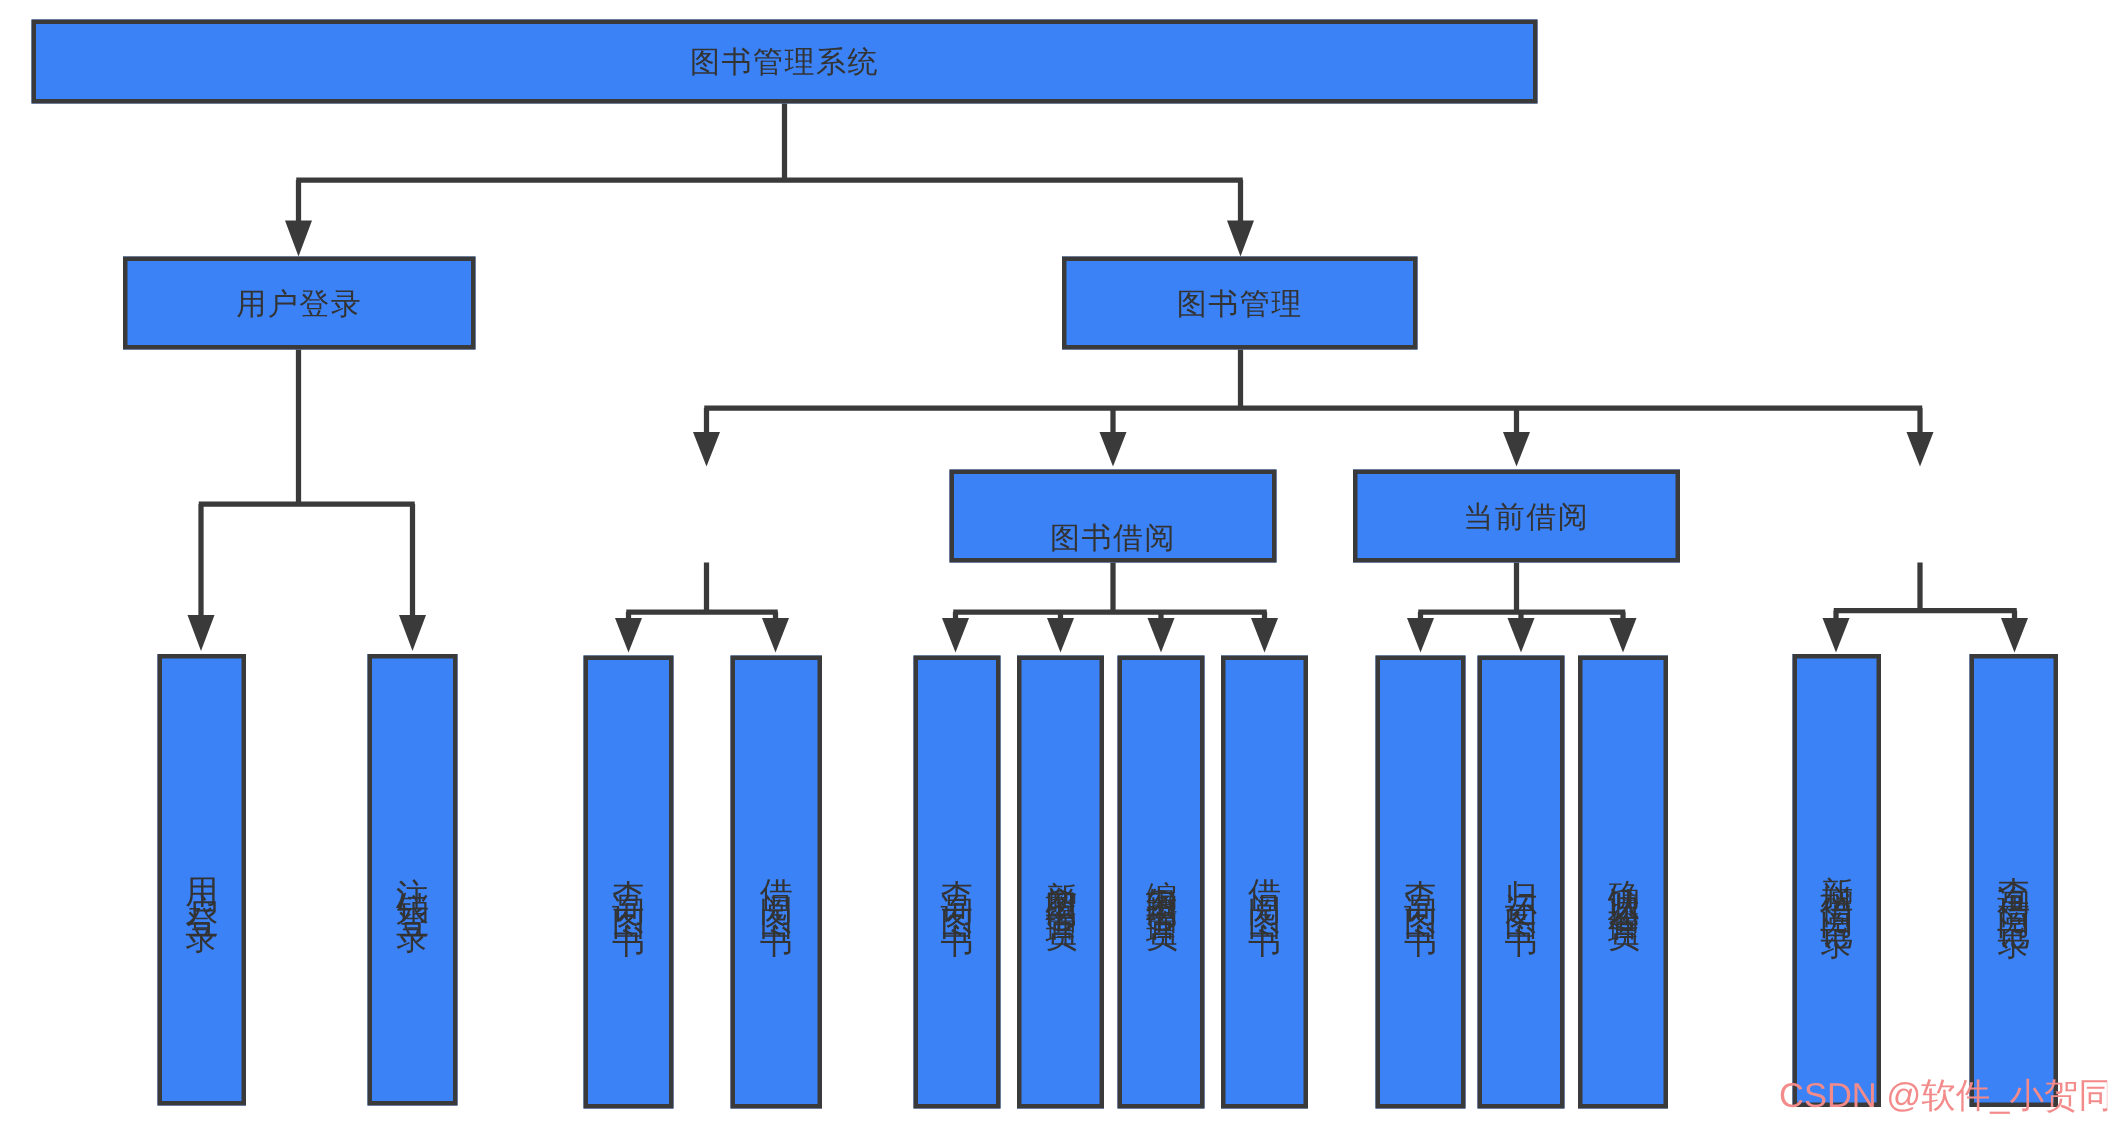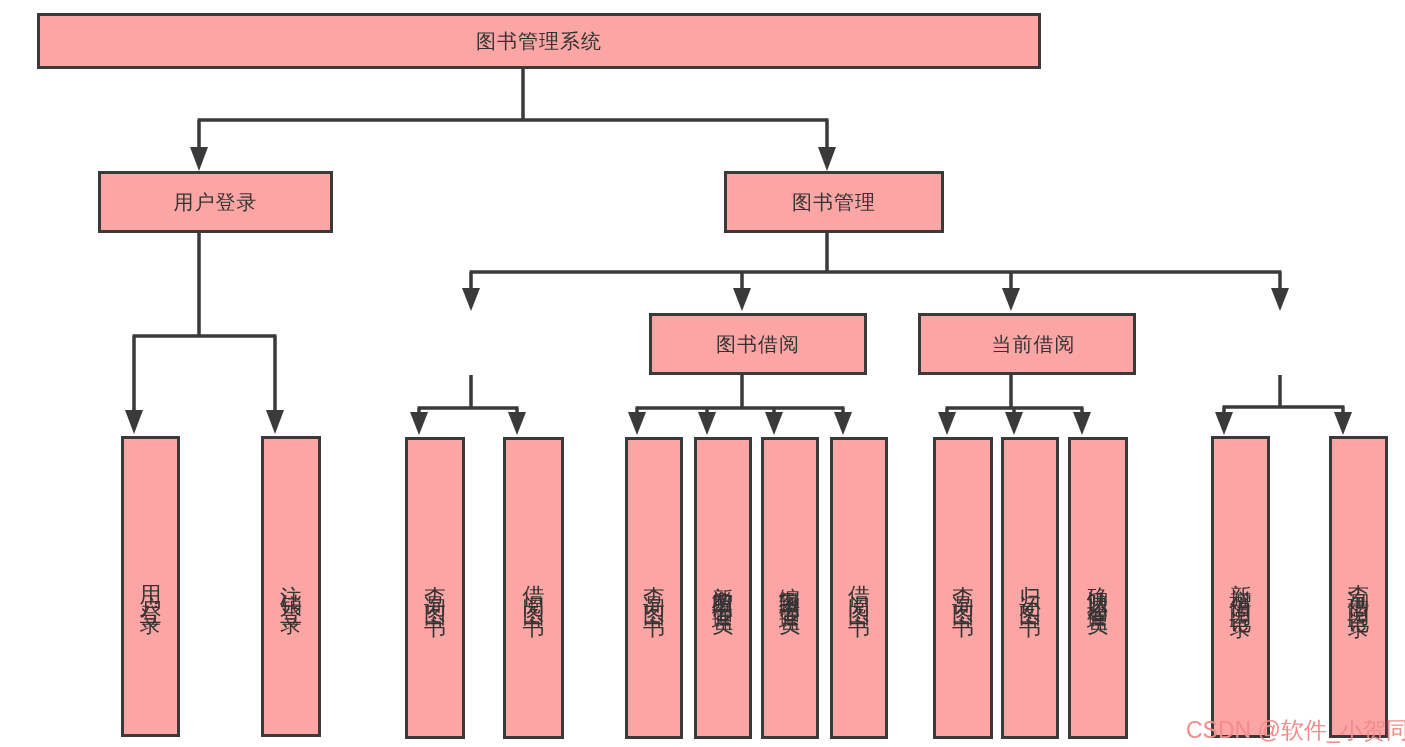--- a/index.html
+++ b/index.html
@@ -20,26 +20,25 @@
   #connectors path {
     fill: none;
     stroke: currentColor;
     stroke-width: 3.5;
   }
   #connectors polygon { fill: currentColor; stroke: none; }
   .node {
     position: absolute;
     box-sizing: border-box;
     border: 3px solid var(--line, #3a3a3a);
-    background: #fca5a5;
+    background: #3b82f6;
     display: flex;
     align-items: center;
     justify-content: center;
     color: var(--text, #333333);
-    margin-left: 16px;
   }
   .htext {
     font-size: 20px;
     letter-spacing: 1px;
     white-space: nowrap;
   }
   .vtext {
     writing-mode: vertical-rl;
     text-orientation: mixed;
     font-size: 22px;
@@ -108,25 +107,25 @@
     </g>
   </svg>
 
   <div class="node" style="left:21px; top:13px; width:1004px; height:56px;">
     <span class="htext">图书管理系统</span>
   </div>
 
   <div class="node" style="left:82px; top:171px; width:235px; height:62px;">
     <span class="htext">用户登录</span>
   </div>
-  <div class="node" style="left:708px; top:171px; width:220px; height:62px;">
+  <div class="node" style="left:708px; top:171px; width:237px; height:62px;">
     <span class="htext">图书管理</span>
   </div>
 
-  <div class="node" style="left:633px; top:313px; width:218px; height:62px;">
+  <div class="node" style="left:633px; top:313px; width:218px; height:62px;align-items:flex-end;">
     <span class="htext">图书借阅</span>
   </div>
   <div class="node" style="left:902px; top:313px; width:218px; height:62px;padding-left:13px;">
     <span class="htext">当前借阅</span>
   </div>
 
   <div class="node" style="left:105px; top:436px; width:59px; height:301px;">
     <span class="vtext">用户登录</span>
   </div>
   <div class="node" style="left:245px; top:436px; width:60px; height:301px;">

